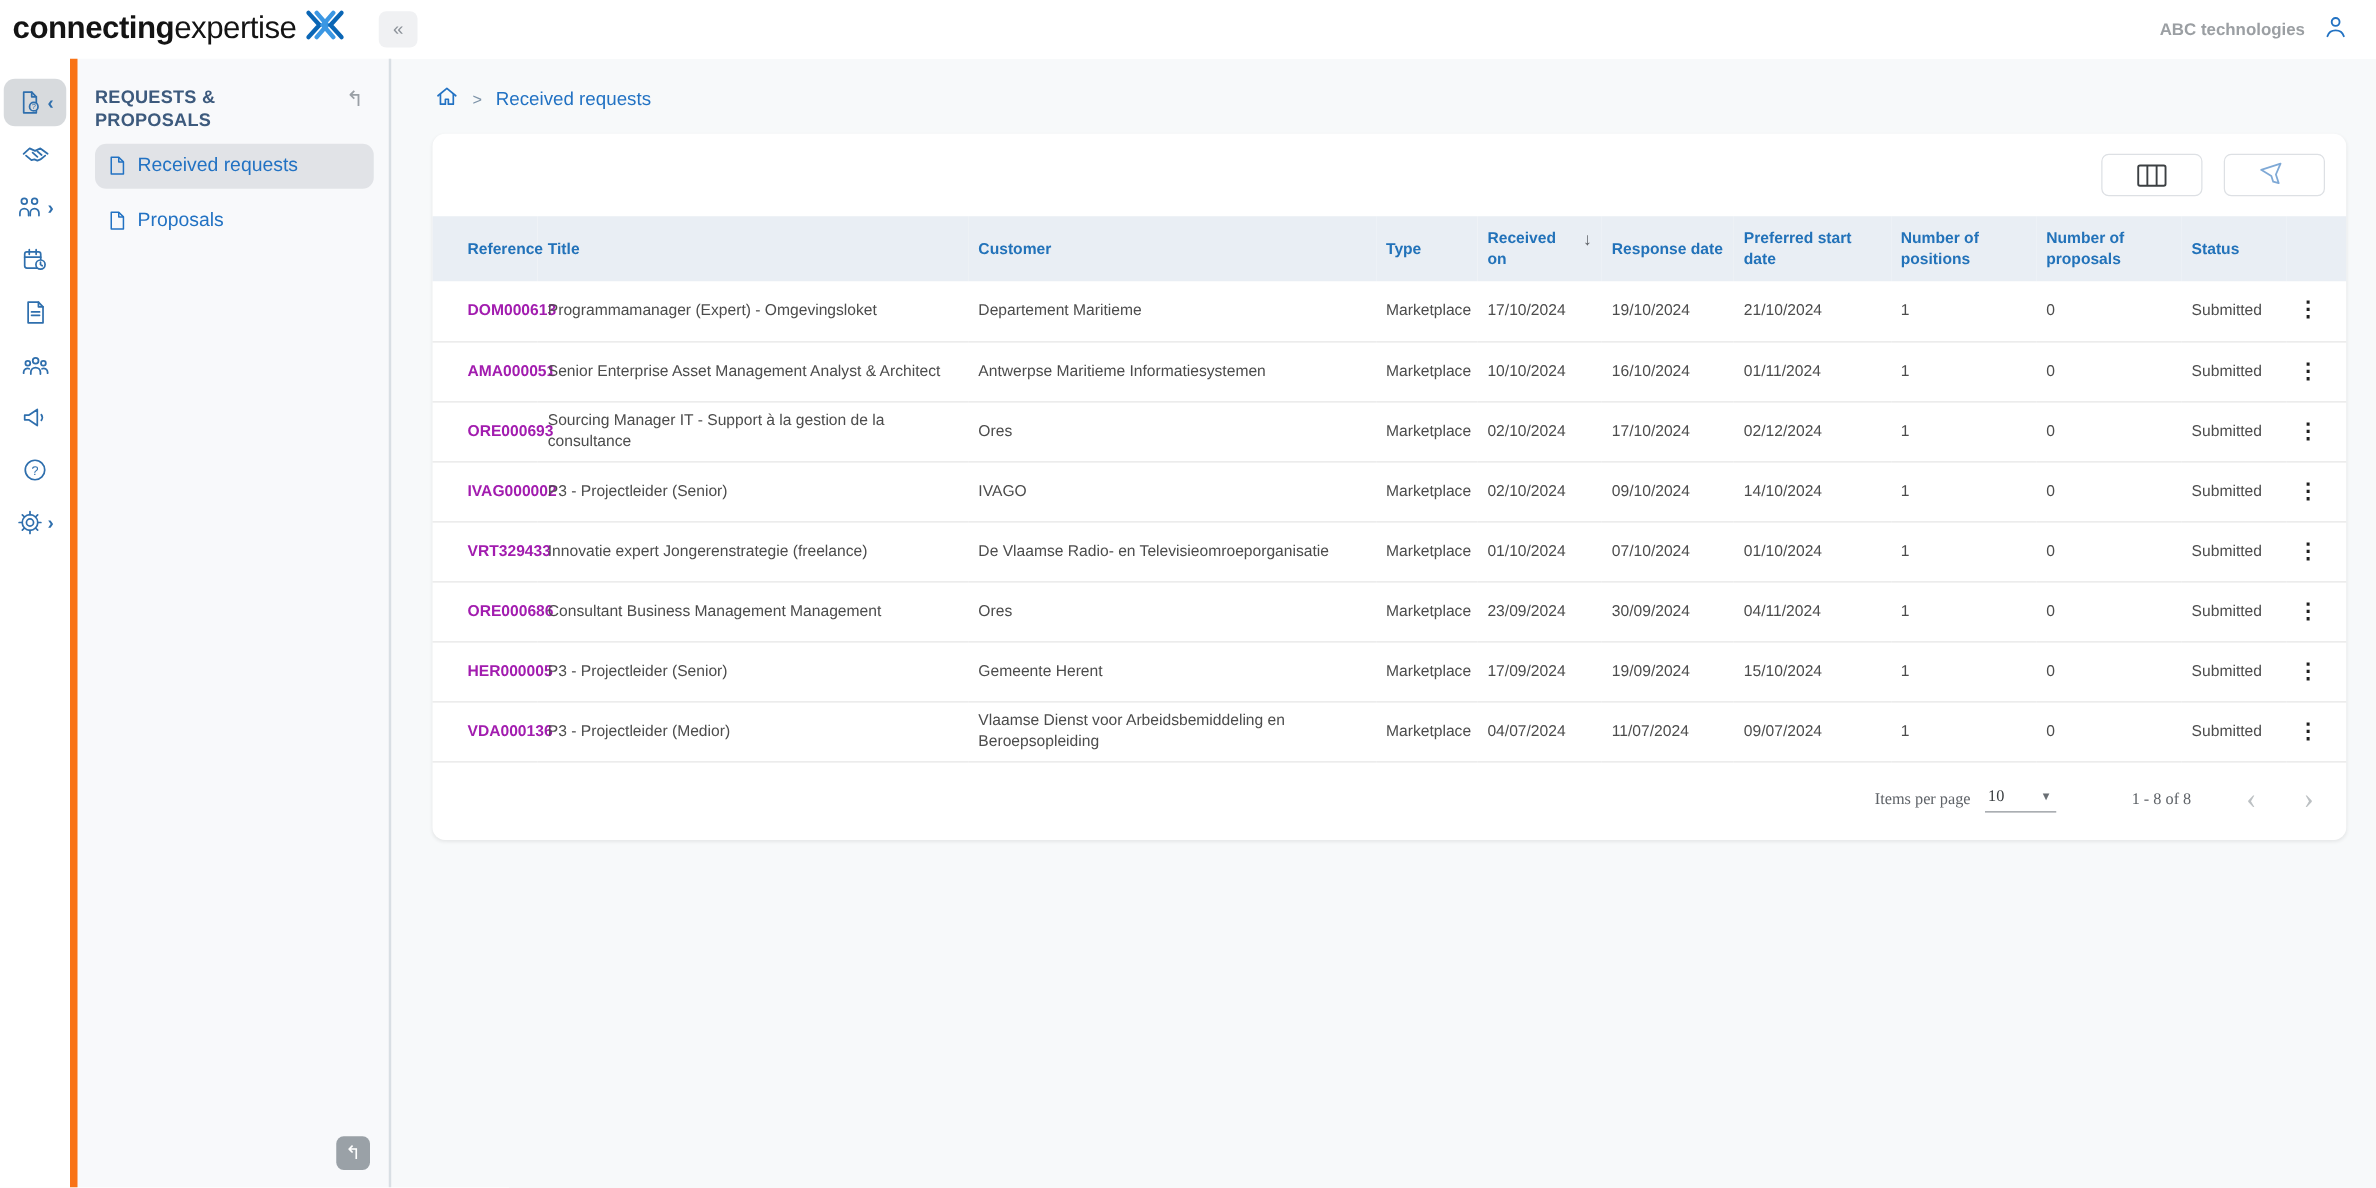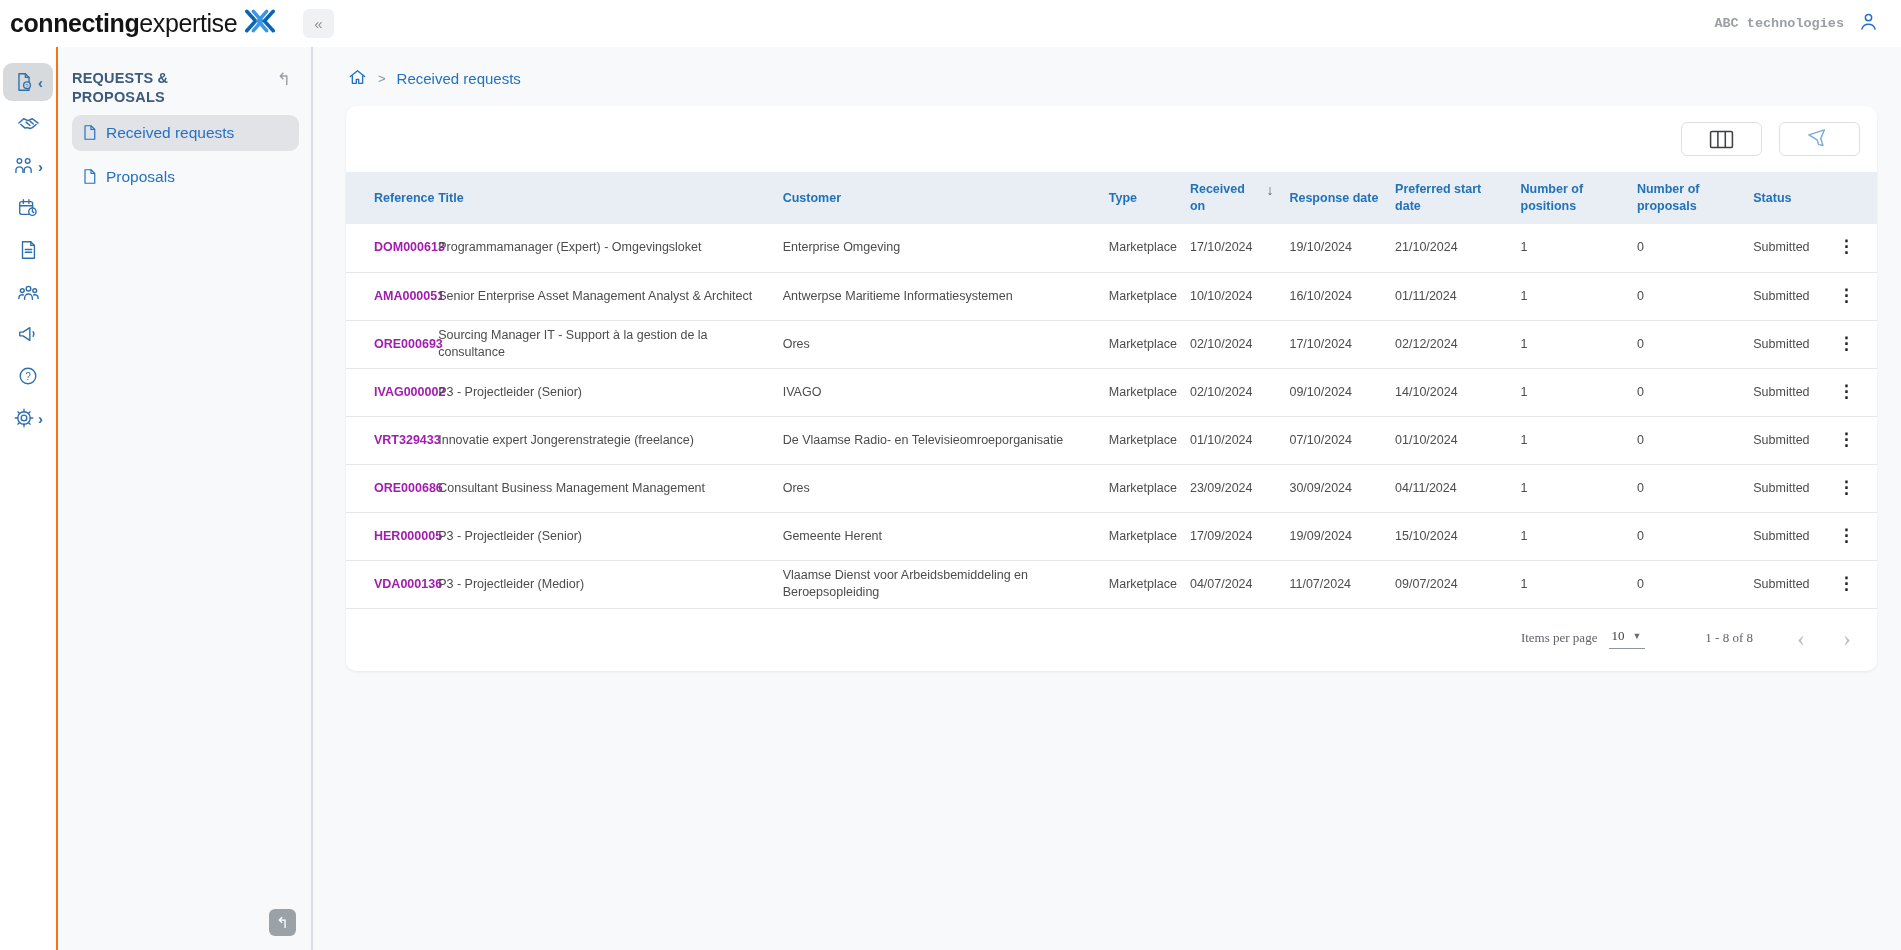--- a/index.html
+++ b/index.html
@@ -8,34 +8,34 @@
 
   
   .topbar { height:47px; background:#fff; display:flex; align-items:center; position:relative; }
   .logo { display:flex; align-items:baseline; margin-left:10px; font-size:25px; color:#141414; letter-spacing:-0.4px; }
   .logo .bold { font-weight:700; }
   .logo .regular { font-weight:400; }
   .logo-mark { margin-left:8px; align-self:center; }
   .collapse-btn { position:absolute; left:303px; top:9px; width:31px; height:29px; background:#f0f1f3;
                   border:none; border-radius:6px; color:#8d939a; font-size:15px; line-height:1; cursor:pointer; z-index:5; }
   .account { position:absolute; right:22px; top:0; height:47px; display:flex; align-items:center; gap:14px; }
-  .account-name { color:#9b9fa3; font-weight:700; font-size:13.5px;font-family:Liberation Mono, monospace; }
+  .account-name { color:#9b9fa3; font-weight:700; font-size:13.5px; }
 
   
   .app { display:flex; height:903px; }
 
   
   .rail { width:56px; background:#fff; padding-top:16px; display:flex; flex-direction:column; align-items:center; }
   .rail-item { width:50px; height:38px; margin-bottom:4px; display:flex; align-items:center; justify-content:center;
                gap:3px; border-radius:9px; cursor:pointer; }
   .rail-item.active { background:#d7dadd; }
   .rail-chevron { color:#2f6fad; font-size:15px; font-weight:700; line-height:1; }
 
   
-  .panel { width:257px; background:#f8f9fb; border-left:2px solid #f97316; border-right:2px solid #d9dfe4;
+  .panel { width:257px; background:#f8f9fb; border-left:6px solid #f97316; border-right:2px solid #d9dfe4;
            position:relative; padding:22px 12px 0 14px; }
   .panel-title { color:#3d5a7d; font-weight:700; font-size:14.5px; line-height:1.3; width:160px; letter-spacing:0.2px; }
   .panel-return { position:absolute; right:20px; top:22px; color:#9aa0a6; font-size:17px; cursor:pointer; }
   .panel-item { display:flex; align-items:center; gap:9px; padding:9px 10px; margin-top:8px; border-radius:9px;
                 color:#2272c3; font-size:15.5px; cursor:pointer; }
   .panel-item.active { background:#e1e3e7; }
   .panel-bottom-btn { position:absolute; right:15px; bottom:14px; width:27px; height:27px; background:#9aa1a7;
                       color:#fff; border:none; border-radius:6px; font-size:15px; line-height:1; cursor:pointer; }
 
   
@@ -56,21 +56,21 @@
   th:first-child, td:first-child { padding-left:28px; }
   td { height:48px; padding:6px 8px; vertical-align:middle; color:#4c4c4c; border-bottom:1px solid #e6e6e6; line-height:1.35; }
   .sort-wrap { display:flex; gap:8px; }
   .sort-arrow { color:#5f6368; font-size:14px; font-weight:400; }
   .ref-link { color:#a21caf; font-weight:700; cursor:pointer; }
   .nowrap { white-space:nowrap; }
   .kebab-cell { text-align:right; padding-right:22px; }
   .kebab { color:#1f1f1f; font-size:17px; letter-spacing:0; cursor:pointer; font-weight:700; }
 
   .pagination { display:flex; align-items:center; justify-content:flex-end; padding:17px 26px 21px; color:#5f6368; font-size:13px;font-family:Liberation Serif, serif; }
-  .page-size { display:flex; align-items:center; gap:8px; border-bottom:1px solid #8f9499; margin-left:12px;
+  .page-size { display:flex; align-items:center; gap:29px; border-bottom:1px solid #8f9499; margin-left:12px;
                padding:2px 4px 4px 2px; color:#3c4043; cursor:pointer; }
   .page-size .arrow { font-size:9px; color:#6a6f74; }
   .range { margin-left:60px; }
   .pager { display:flex; gap:38px; margin-left:44px; }
   .pager span { font-size:24px; color:#bcc0c3; line-height:1; cursor:pointer; }
 </style>
 </head>
 <body>
 
 <header class="topbar">
@@ -253,21 +253,21 @@
             <th>Number of positions</th>
             <th>Number of proposals</th>
             <th>Status</th>
             <th></th>
           </tr>
         </thead>
         <tbody>
             <tr>
     <td><span class="ref-link">DOM000613</span></td>
     <td>Programmamanager (Expert) - Omgevingsloket</td>
-    <td>Enterprise Omgeving</td>
+    <td>Departement Maritieme</td>
     <td class="nowrap">Marketplace</td>
     <td class="nowrap">17/10/2024</td>
     <td class="nowrap">19/10/2024</td>
     <td class="nowrap">21/10/2024</td>
     <td>1</td>
     <td>0</td>
     <td>Submitted</td>
     <td class="kebab-cell"><span class="kebab">⋮</span></td>
   </tr>
             <tr>

